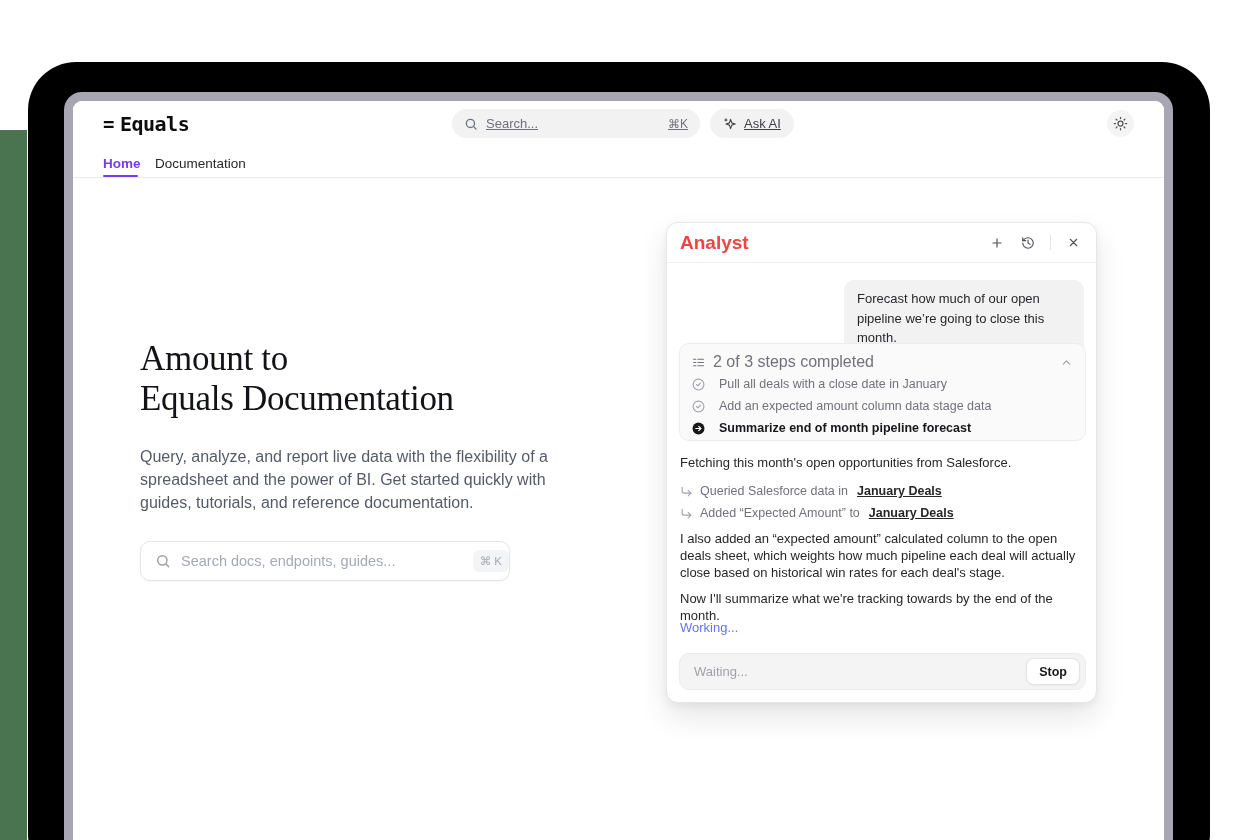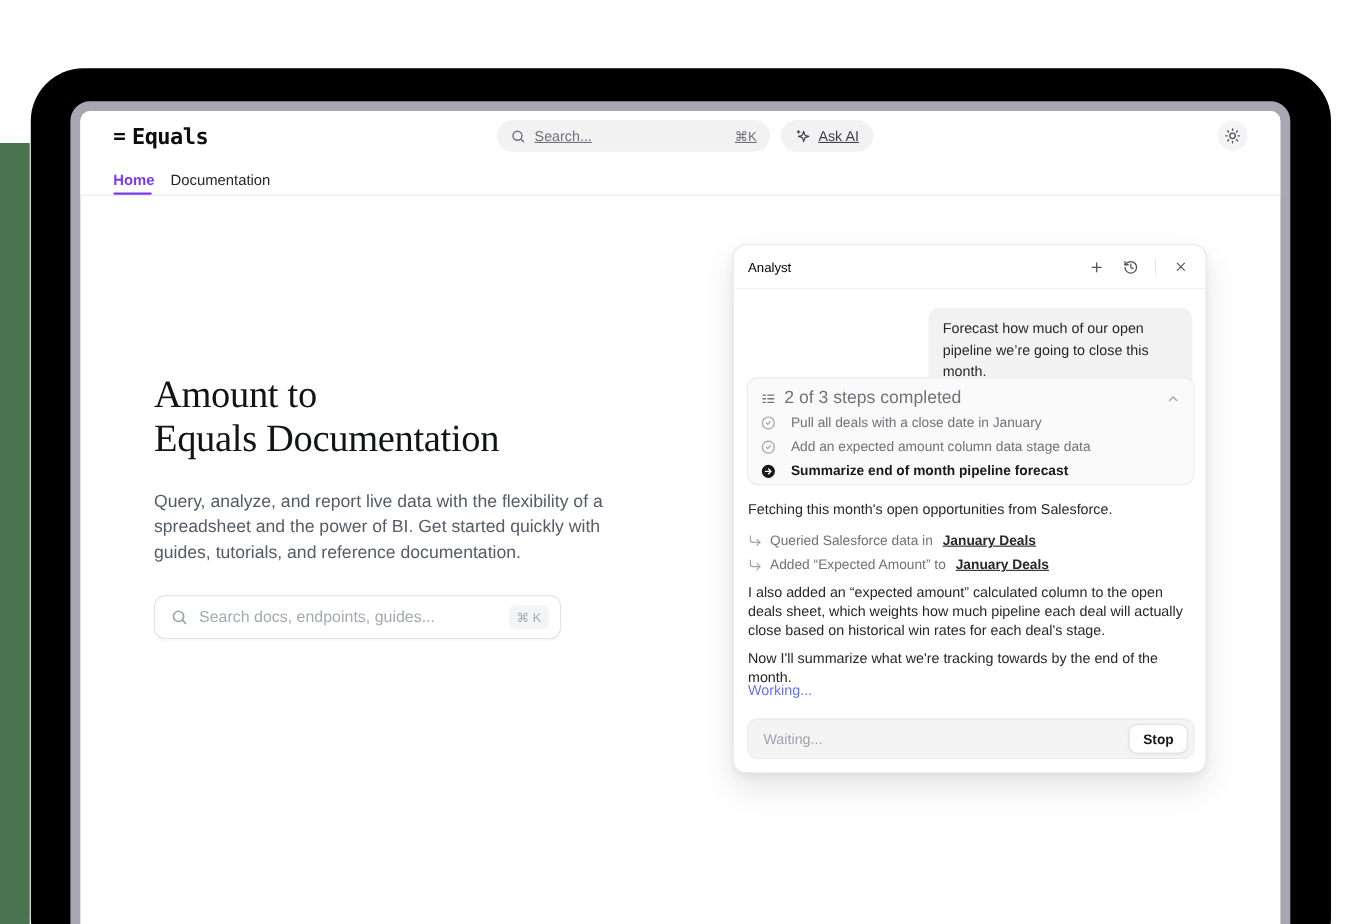--- a/index.html
+++ b/index.html
@@ -40,32 +40,32 @@
   .tab-underline { position:absolute; left:30px; top:74px; width:35px; height:2px; background:#7c3aed;
                    border-radius:1px; }
 
   
   .hero-title { position:absolute; left:67px; top:238px; font-family:"Liberation Serif", serif;
                 font-weight:500; font-size:35px; line-height:40px; color:#121316; letter-spacing:-0.3px; }
   .hero-desc { position:absolute; left:67px; top:344px; width:418px; font-size:16px;
                line-height:23px; color:#555b66; }
   .doc-search { position:absolute; left:67px; top:440px; width:370px; height:40px; background:#fff;
                 border:1px solid #e4e5e9; border-radius:10px; display:flex; align-items:center;
-                padding:0 10px 0 14px; box-shadow:0 1px 2px rgba(0,0,0,0.03); cursor:text; }
+                padding:0 0 0 14px; box-shadow:0 1px 2px rgba(0,0,0,0.03); cursor:text; }
   .doc-search .ph { margin-left:10px; flex:1; font-size:14.5px; color:#a4a9b3; }
   .doc-search .kbd-badge { background:#f3f4f5; border-radius:6px; padding:4px 7px; font-size:11.5px;
                            color:#a4a9b3; }
 
   
   .analyst { position:absolute; left:593px; top:121px; width:431px; height:481px; background:#fff;
              border:1px solid #e6e6ea; border-radius:12px;
              box-shadow:0 14px 30px rgba(0,0,0,0.10), 0 3px 8px rgba(0,0,0,0.05); }
   .analyst-header { position:absolute; left:0; top:0; right:0; height:40px;
                     border-bottom:1px solid #f0f0f2; display:flex; align-items:center; padding:0 12px 0 13px; }
-  .analyst-title { font-size:12px; font-weight:400; color:#000000; flex:1; }
+  .analyst-title { font-size:19px; font-weight:700; color:#ef4444; flex:1; }
   .hdr-actions { display:flex; align-items:center; gap:9px; }
   .icon-btn { width:22px; height:22px; display:flex; align-items:center; justify-content:center;
               cursor:pointer; border-radius:5px; }
   .hdr-divider { width:1px; height:15px; background:#e4e4e7; margin:0 2px; }
 
   .bubble { position:absolute; right:12px; top:57px; max-width:240px; background:#f2f2f3;
             border-radius:10px; padding:9px 13px; font-size:13px; line-height:19.5px; color:#27272a; }
 
   .steps-card { position:absolute; left:12px; top:120px; width:407px; height:98px; background:#fafafa;
                 border:1px solid #ececef; border-radius:10px; }

